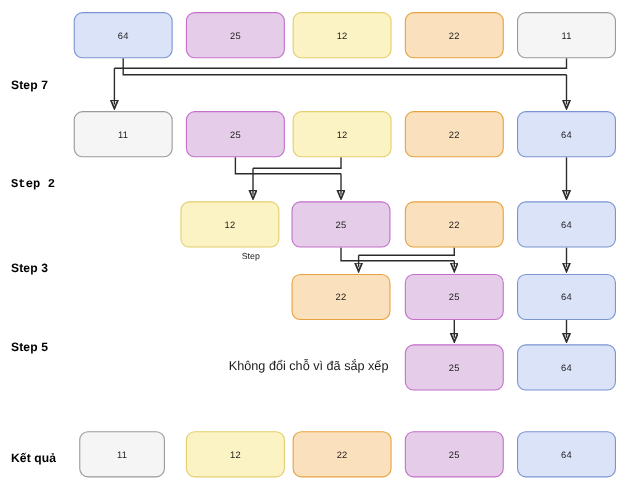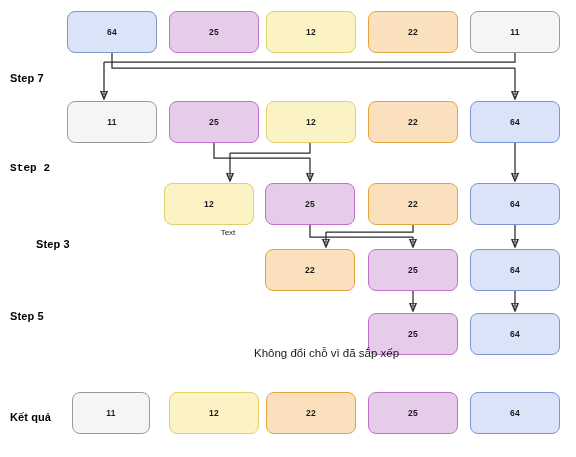--- a/index.html
+++ b/index.html
@@ -28,21 +28,20 @@
     box-sizing: border-box;
     border-radius: 8px;
     border-width: 1.4px;
     border-style: solid;
     display: flex;
     align-items: center;
     justify-content: center;
     font-size: 8.5px;
     color: #1a1a1a;
     letter-spacing: 0.2px;
-    font-weight: bold;
   }
   .note {
     position: absolute;
     font-size: 8px;
     color: #1a1a1a;
     white-space: nowrap;
     text-align: center;
   }
   .annotation {
     position: absolute;
@@ -92,21 +91,21 @@
         <path d="M 413 237 L 413 243" stroke="#2b2b2b" marker-end="url(#arrowhead)"></path>
         <path d="M 515 225 L 515 243" stroke="#2b2b2b" marker-end="url(#arrowhead)"></path>
         <path d="M 413 291 L 413 307" stroke="#2b2b2b" marker-end="url(#arrowhead)"></path>
         <path d="M 515 291 L 515 307" stroke="#2b2b2b" marker-end="url(#arrowhead)"></path>
       </g>
   </svg>
 
   <div id="label-layer">
       <div class="step-label" style="left: 10px; top: 72px;">Step 7</div>
       <div class="step-label" style="left: 10px; top: 162px; font-family: Liberation Mono, monospace;">Step 2</div>
-      <div class="step-label" style="left: 10px; top: 238px; margin-left: 26px;">Step 3</div>
+      <div class="step-label" style="left: 10px; top: 238px;">Step 3</div>
       <div class="step-label" style="left: 10px; top: 310px;">Step 5</div>
       <div class="step-label" style="left: 10px; top: 411px; text-align: center;">Kết quả</div>
     </div>
   <div id="node-layer">
       <div class="node" style="left: 67px; top: 11px; width: 90px; height: 42px; background: rgb(218, 227, 248); border-color: rgb(123, 149, 208);">64</div>
       <div class="node" style="left: 169px; top: 11px; width: 90px; height: 42px; background: rgb(229, 205, 234); border-color: rgb(194, 112, 201);">25</div>
       <div class="node" style="left: 266px; top: 11px; width: 90px; height: 42px; background: rgb(252, 243, 197); border-color: rgb(227, 207, 107);">12</div>
       <div class="node" style="left: 368px; top: 11px; width: 90px; height: 42px; background: rgb(251, 224, 190); border-color: rgb(230, 162, 60);">22</div>
       <div class="node" style="left: 470px; top: 11px; width: 90px; height: 42px; background: rgb(245, 245, 245); border-color: rgb(154, 154, 154);">11</div>
       <div class="node" style="left: 67px; top: 101px; width: 90px; height: 42px; background: rgb(245, 245, 245); border-color: rgb(154, 154, 154);">11</div>
@@ -123,17 +122,17 @@
       <div class="node" style="left: 470px; top: 249px; width: 90px; height: 42px; background: rgb(218, 227, 248); border-color: rgb(123, 149, 208);">64</div>
       <div class="node" style="left: 368px; top: 313px; width: 90px; height: 42px; background: rgb(229, 205, 234); border-color: rgb(194, 112, 201);">25</div>
       <div class="node" style="left: 470px; top: 313px; width: 90px; height: 42px; background: rgb(218, 227, 248); border-color: rgb(123, 149, 208);">64</div>
       <div class="node" style="left: 72px; top: 392px; width: 78px; height: 42px; background: rgb(245, 245, 245); border-color: rgb(154, 154, 154);">11</div>
       <div class="node" style="left: 169px; top: 392px; width: 90px; height: 42px; background: rgb(252, 243, 197); border-color: rgb(227, 207, 107);">12</div>
       <div class="node" style="left: 266px; top: 392px; width: 90px; height: 42px; background: rgb(251, 224, 190); border-color: rgb(230, 162, 60);">22</div>
       <div class="node" style="left: 368px; top: 392px; width: 90px; height: 42px; background: rgb(229, 205, 234); border-color: rgb(194, 112, 201);">25</div>
       <div class="node" style="left: 470px; top: 392px; width: 90px; height: 42px; background: rgb(218, 227, 248); border-color: rgb(123, 149, 208);">64</div>
     </div>
   <div id="note-layer">
-      <div class="note" style="left: 188px; top: 228px; width: 80px;">Text</div>
-      <div class="annotation" style="left: 208px; top: 347px; margin-left: 46px;">Không đổi chỗ vì đã sắp xếp</div>
+      <div class="note" style="left: 188px; top: 228px; width: 80px;">Step</div>
+      <div class="annotation" style="left: 208px; top: 327px;">Không đổi chỗ vì đã sắp xếp</div>
     </div>
 
 </div>
 
 </body></html>

